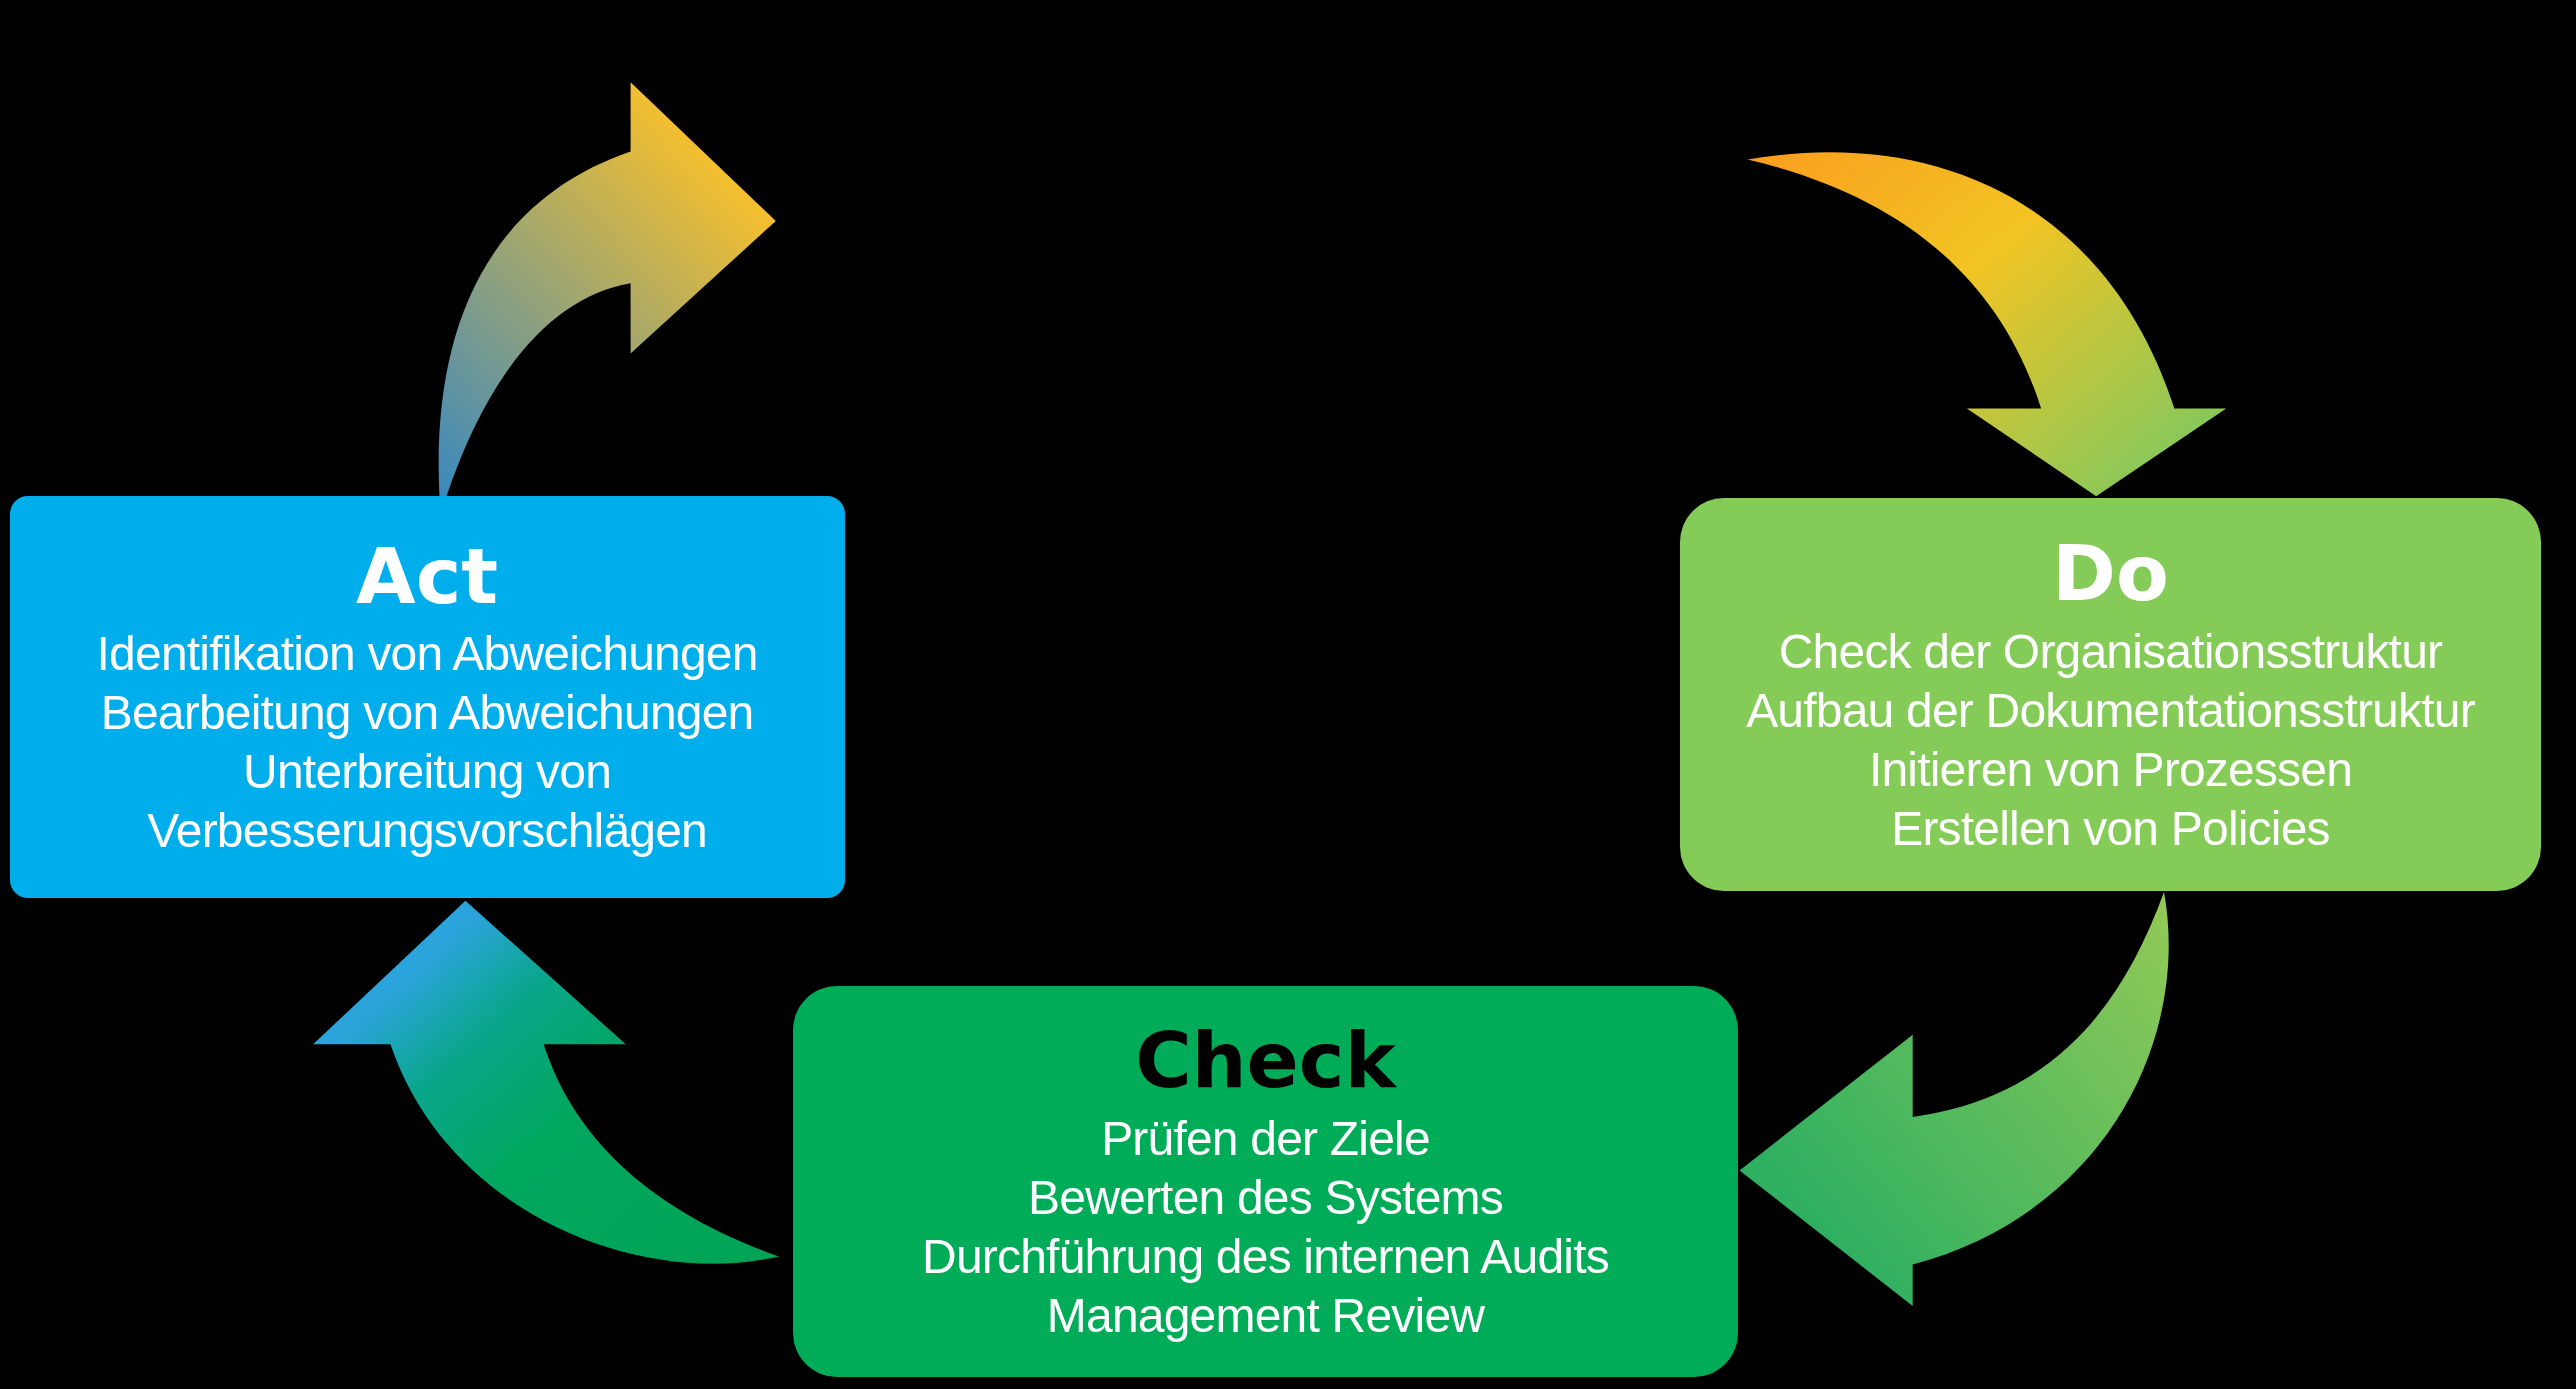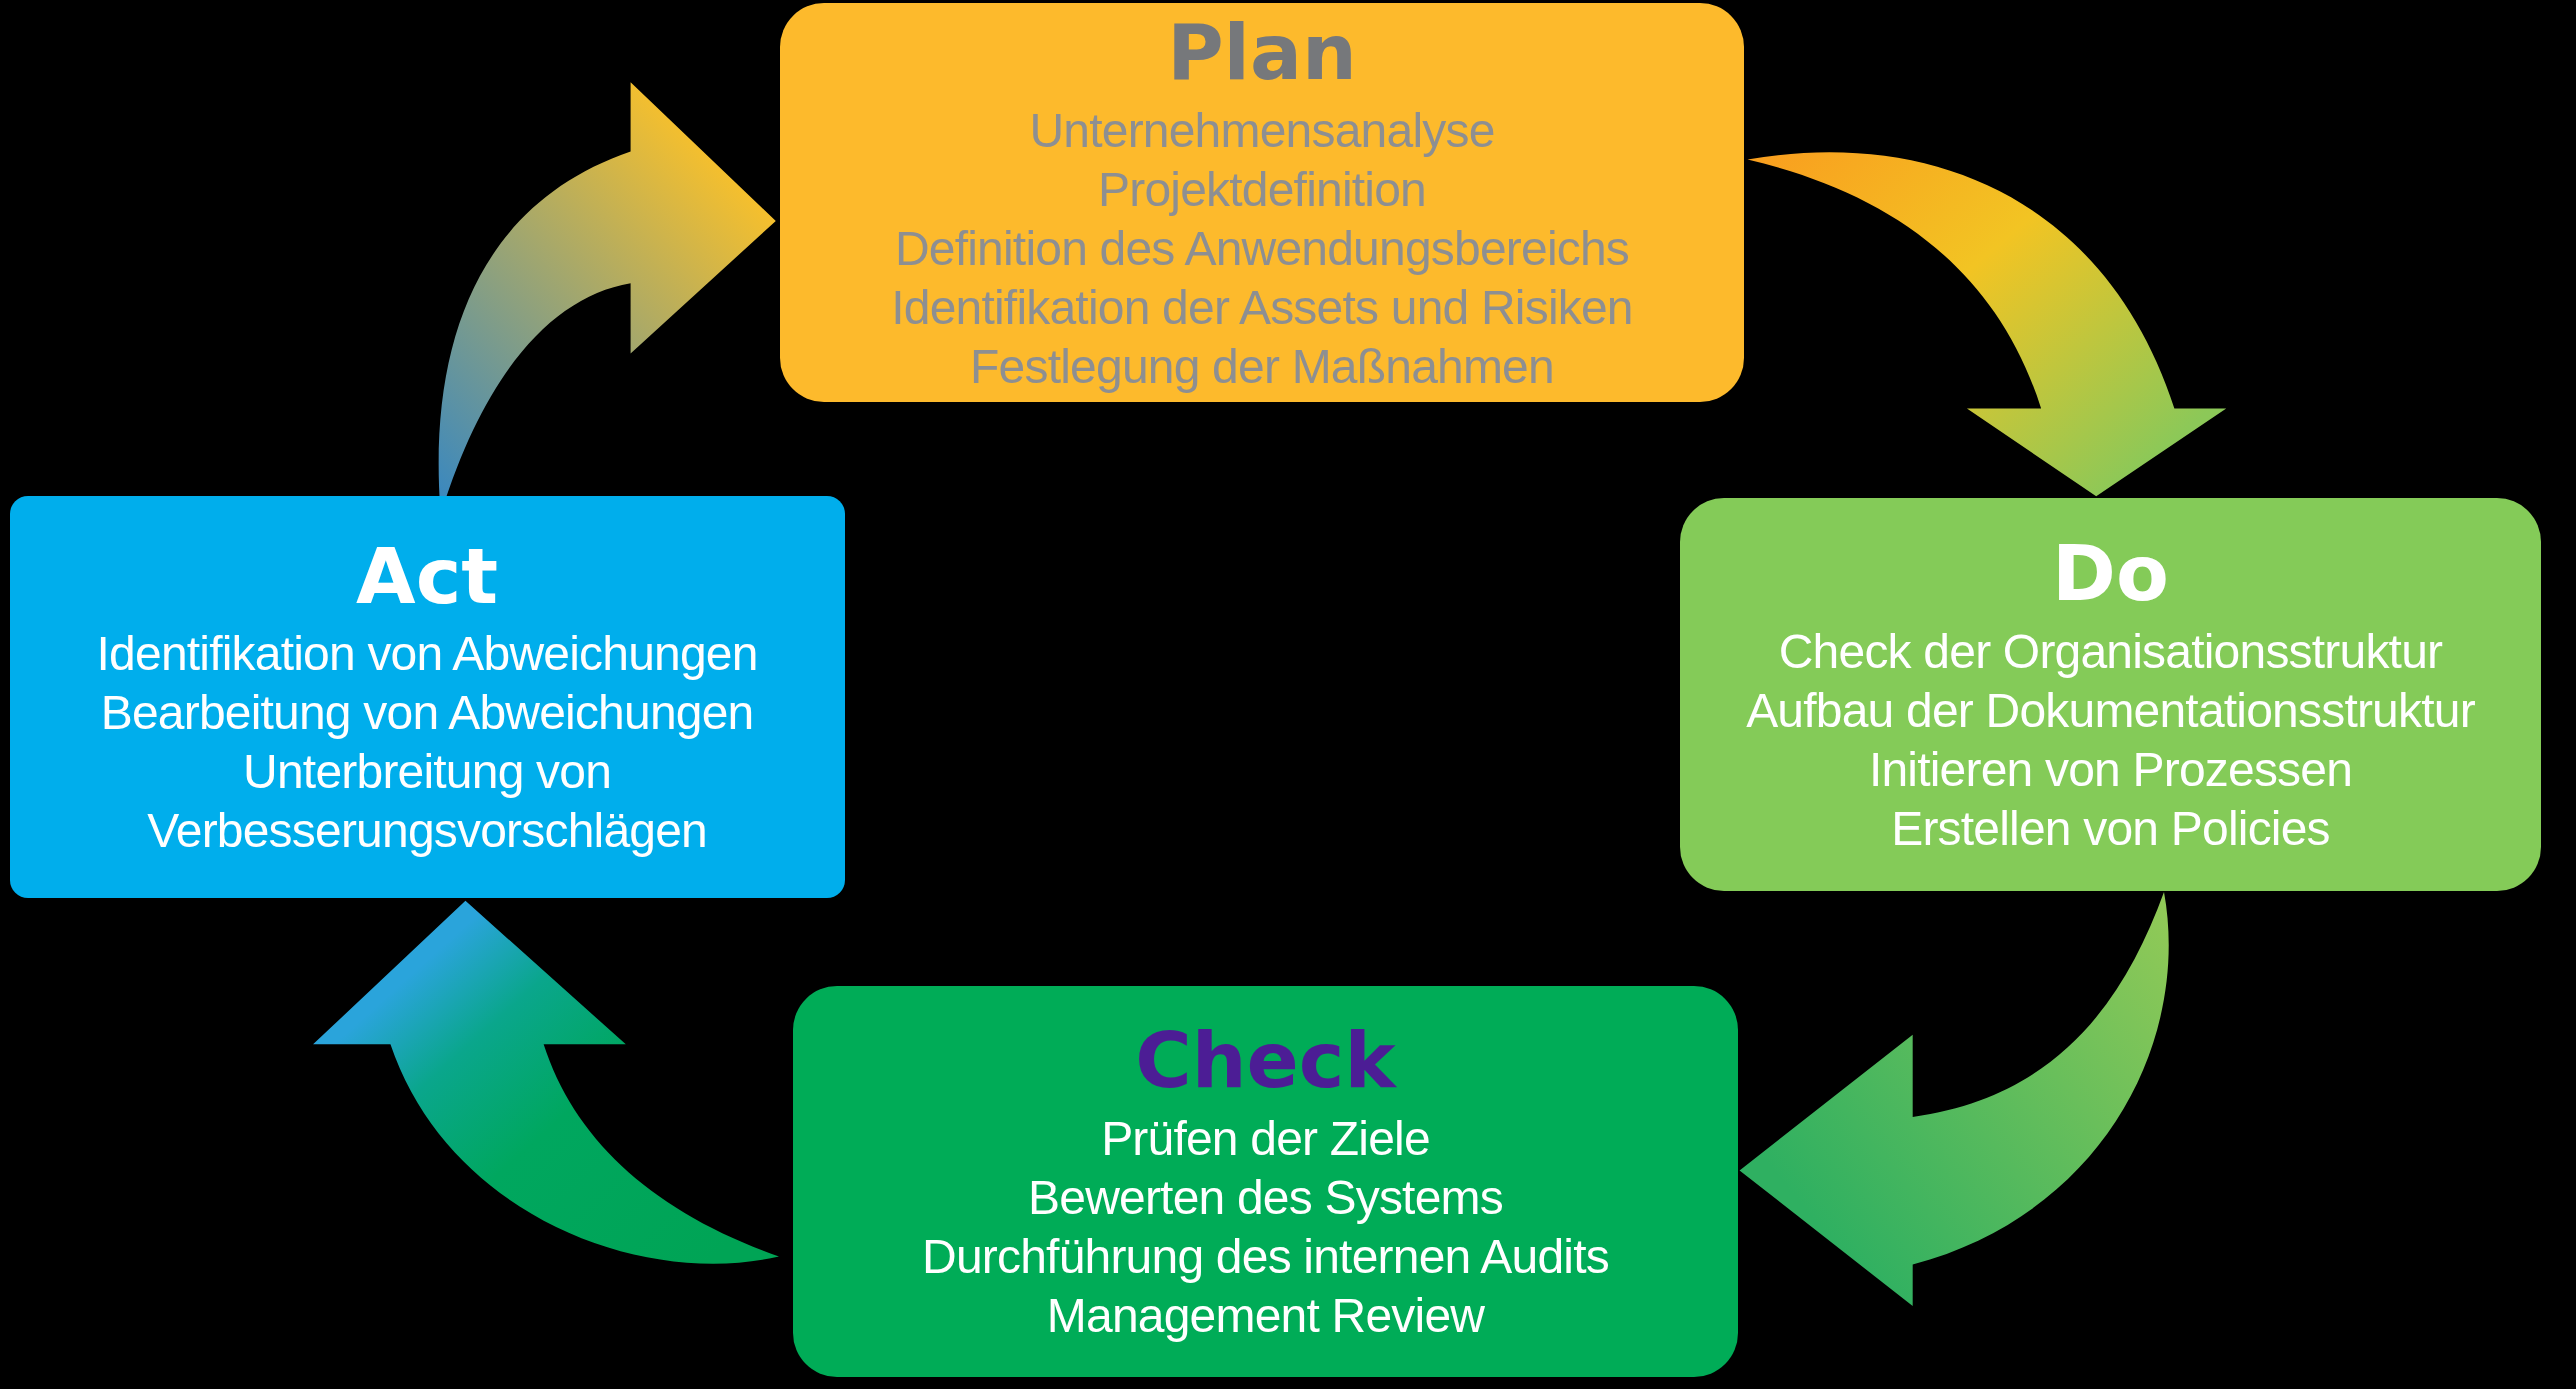--- a/index.html
+++ b/index.html
@@ -65,39 +65,31 @@
 
     <path fill="url(#gradActPlan)" d="M 552 645 C 535 430 600 255 790 190 L 790 103 L 972 277 L 790 443 L 790 355 C 690 372 606 470 552 645 Z"></path>
 
     <path fill="url(#gradPlanDo)" d="M 2190 200 C 2420 160 2640 250 2725 512 L 2790 512 L 2627 622 L 2465 512 L 2558 512 C 2500 330 2360 240 2190 200 Z"></path>
 
     <path fill="url(#gradDoCheck)" d="M 2712 1118 C 2745 1300 2640 1520 2397 1585 L 2397 1637 L 2180 1467 L 2397 1297 L 2397 1400 C 2575 1375 2660 1260 2712 1118 Z"></path>
 
     <path fill="url(#gradCheckAct)" d="M 976 1575 C 800 1615 560 1520 489 1309 L 392 1309 L 583 1129 L 784 1309 L 681 1309 C 720 1430 820 1520 976 1575 Z"></path>
   </svg>
 
-  <div class="box box-plan" style="background-color: rgb(253, 186, 44); color: rgb(141, 143, 146);">
-    <div class="box-title" style="color: rgb(118, 120, 123);">Plan</div>
-    <div class="box-line">Unternehmensanalyse</div>
-    <div class="box-line">Projektdefinition</div>
-    <div class="box-line">Definition des Anwendungsbereichs</div>
-    <div class="box-line">Identifikation der Assets und Risiken</div>
-    <div class="box-line">Festlegung der Maßnahmen</div>
-  </div>
 
   <div class="box box-do" style="background-color: rgb(132, 203, 88); color: rgb(255, 255, 255);">
     <div class="box-title" style="color: rgb(255, 255, 255);">Do</div>
     <div class="box-line">Check der Organisationsstruktur</div>
     <div class="box-line">Aufbau der Dokumentationsstruktur</div>
     <div class="box-line">Initieren von Prozessen</div>
     <div class="box-line">Erstellen von Policies</div>
   </div>
 
   <div class="box box-check" style="background-color: rgb(0, 172, 87); color: rgb(255, 255, 255);">
-    <div class="box-title" style="color: #4c1d95;">Check</div>
+    <div class="box-title" style="color: #000000;">Check</div>
     <div class="box-line">Prüfen der Ziele</div>
     <div class="box-line">Bewerten des Systems</div>
     <div class="box-line">Durchführung des internen Audits</div>
     <div class="box-line">Management Review</div>
   </div>
 
   <div class="box box-act" style="background-color: rgb(0, 174, 236); color: rgb(255, 255, 255); border-radius: 18px;">
     <div class="box-title" style="color: rgb(255, 255, 255);">Act</div>
     <div class="box-line">Identifikation von Abweichungen</div>
     <div class="box-line">Bearbeitung von Abweichungen</div>

